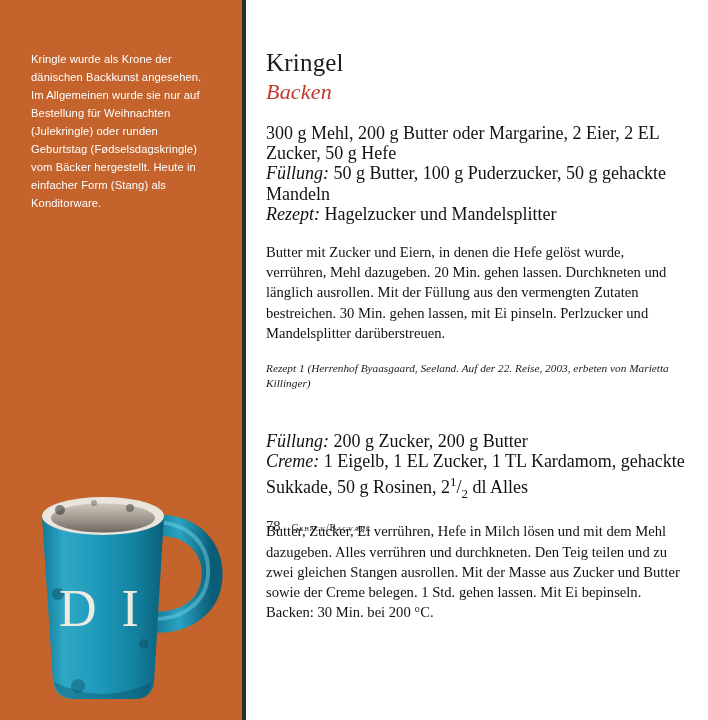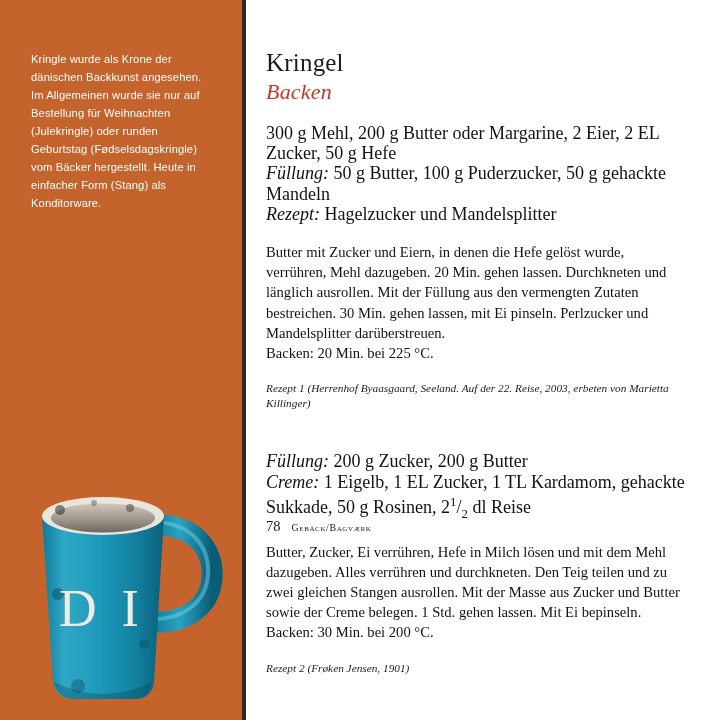--- a/index.html
+++ b/index.html
@@ -201,39 +201,37 @@
       <div class="ingredients">
         <span>300 g Mehl, 200 g Butter oder Margarine, 2 Eier, 2 EL Zucker, 50 g Hefe</span><br>
         <span class="lbl">Füllung:</span>
         <span>50 g Butter, 100 g Puderzucker, 50 g gehackte Mandeln</span><br>
         <span class="lbl">Rezept:</span>
         <span>Hagelzucker und Mandelsplitter</span>
       </div>
 
       <div class="method">
         <span>Butter mit Zucker und Eiern, in denen die Hefe gelöst wurde, verrühren, Mehl dazugeben. 20 Min. gehen lassen. Durchkneten und länglich ausrollen. Mit der Füllung aus den vermengten Zutaten bestreichen. 30 Min. gehen lassen, mit Ei pinseln. Perlzucker und Mandelsplitter darüberstreuen.</span><br>
-        <span>Backen: 20 Min. bei 225 °C.</span>
       </div>
 
       <div class="source">Rezept 1 (Herrenhof Byaasgaard, Seeland. Auf der 22. Reise, 2003, erbeten von Marietta Killinger)</div>
 
       <div class="ingredients">
         <br>
         <span class="lbl">Füllung:</span>
         <span>200 g Zucker, 200 g Butter</span><br>
         <span class="lbl">Creme:</span>
-        <span>1 Eigelb, 1 EL Zucker, 1 TL Kardamom, gehackte Sukkade, 50 g Rosinen, 2</span><sup class="frac">1</sup>/<sub class="frac">2</sub><span> dl Reise</span>
+        <span>1 Eigelb, 1 EL Zucker, 1 TL Kardamom, gehackte Sukkade, 50 g Rosinen, 2</span><sup class="frac">1</sup>/<sub class="frac">2</sub><span> dl Alles</span>
       </div>
 
       <div class="method">
         <span>Butter, Zucker, Ei verrühren, Hefe in Milch lösen und mit dem Mehl dazugeben. Alles verrühren und durchkneten. Den Teig teilen und zu zwei gleichen Stangen ausrollen. Mit der Masse aus Zucker und Butter sowie der Creme belegen. 1 Std. gehen lassen. Mit Ei bepinseln.</span><br>
         <span>Backen: 30 Min. bei 200 °C.</span>
       </div>
 
-      <div class="source">Rezept 2 (Frøken Jensen, 1901)</div>
     </div>
 
     <div class="footer">
       <span class="page-num">78</span>
       <span class="footer-label">Gebäck/Bagværk</span>
     </div>
   </div>
 </div>
 
 </body></html>

